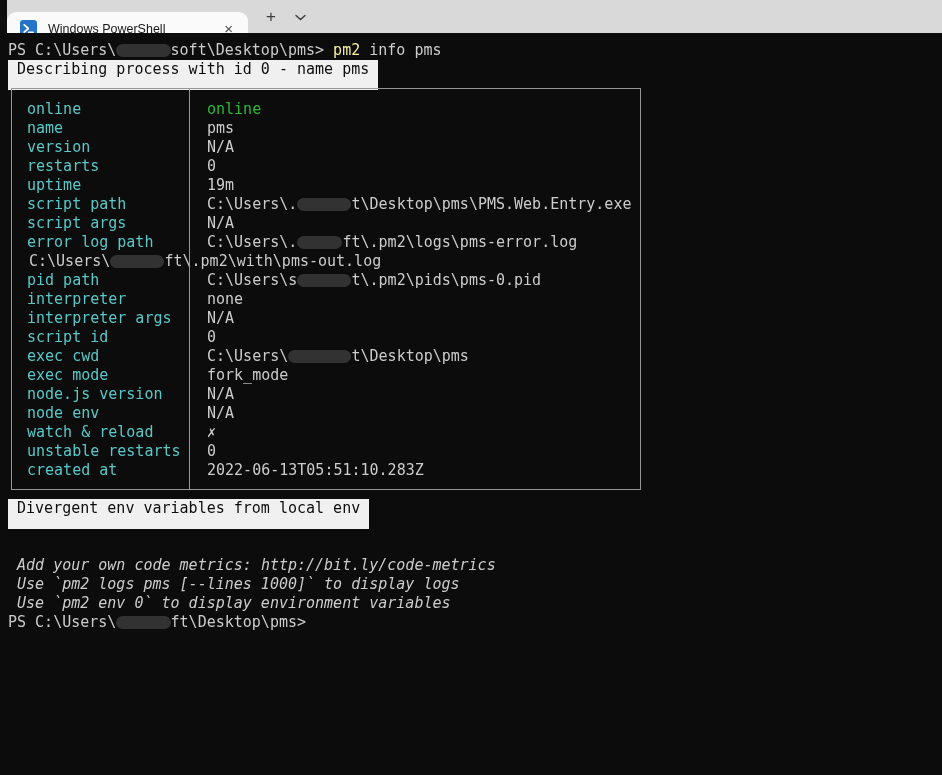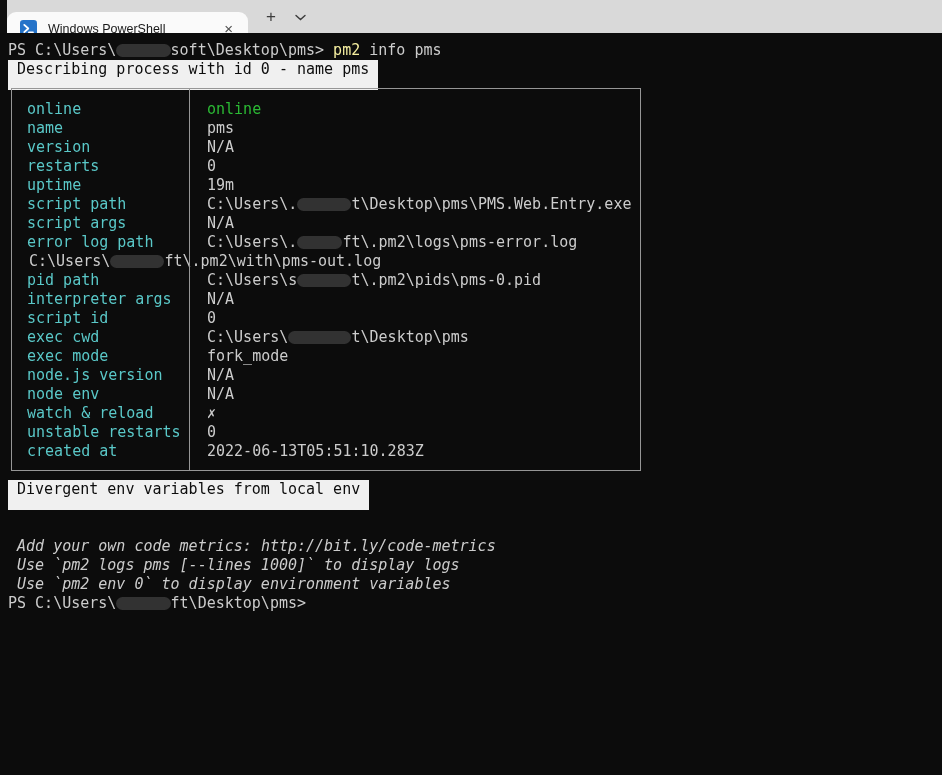--- a/index.html
+++ b/index.html
@@ -113,20 +113,21 @@
         <div class="row"><span class="k">online</span><span class="v"><span class="green">online</span></span></div>
         <div class="row"><span class="k">name</span><span class="v"><span>pms</span></span></div>
         <div class="row"><span class="k">version</span><span class="v"><span>N/A</span></span></div>
         <div class="row"><span class="k">restarts</span><span class="v"><span>0</span></span></div>
         <div class="row"><span class="k">uptime</span><span class="v"><span>19m</span></span></div>
         <div class="row"><span class="k">script path</span><span class="v"><span>C:\Users\.</span><span class="redact" style="width: 6ch;"></span><span>t\Desktop\pms\PMS.Web.Entry.exe</span></span></div>
         <div class="row"><span class="k">script args</span><span class="v"><span>N/A</span></span></div>
         <div class="row"><span class="k">error log path</span><span class="v"><span>C:\Users\.</span><span class="redact" style="width: 5ch;"></span><span>ft\.pm2\logs\pms-error.log</span></span></div>
         <div class="row"><span class="v"><span>C:\Users\</span><span class="redact" style="width: 6ch;"></span><span>ft\.pm2\with\pms-out.log</span></span></div>
         <div class="row"><span class="k">pid path</span><span class="v"><span>C:\Users\s</span><span class="redact" style="width: 6ch;"></span><span>t\.pm2\pids\pms-0.pid</span></span></div>
+        <div class="row"><span class="k">interpreter</span><span class="v"><span>none</span></span></div>
         <div class="row"><span class="k">interpreter args</span><span class="v"><span>N/A</span></span></div>
         <div class="row"><span class="k">script id</span><span class="v"><span>0</span></span></div>
         <div class="row"><span class="k">exec cwd</span><span class="v"><span>C:\Users\</span><span class="redact" style="width: 7ch;"></span><span>t\Desktop\pms</span></span></div>
         <div class="row"><span class="k">exec mode</span><span class="v"><span>fork_mode</span></span></div>
         <div class="row"><span class="k">node.js version</span><span class="v"><span>N/A</span></span></div>
         <div class="row"><span class="k">node env</span><span class="v"><span>N/A</span></span></div>
         <div class="row"><span class="k">watch &amp; reload</span><span class="v"><span>✗</span></span></div>
         <div class="row"><span class="k">unstable restarts</span><span class="v"><span>0</span></span></div>
         <div class="row"><span class="k">created at</span><span class="v"><span>2022-06-13T05:51:10.283Z</span></span></div>
       </div>

